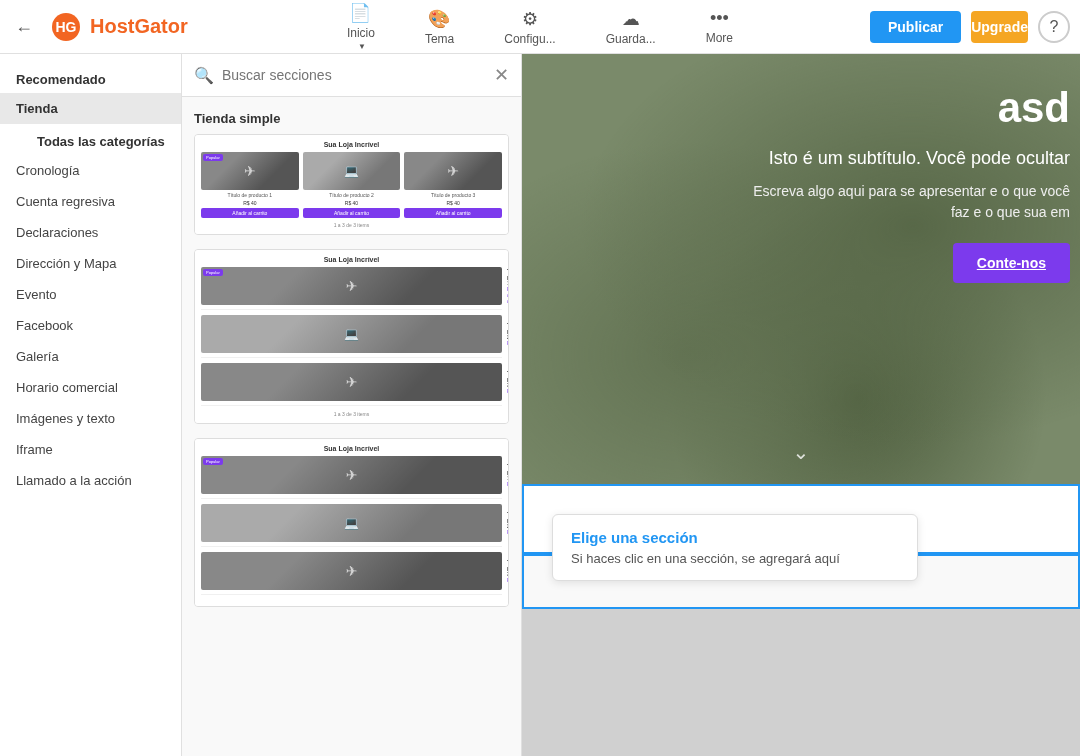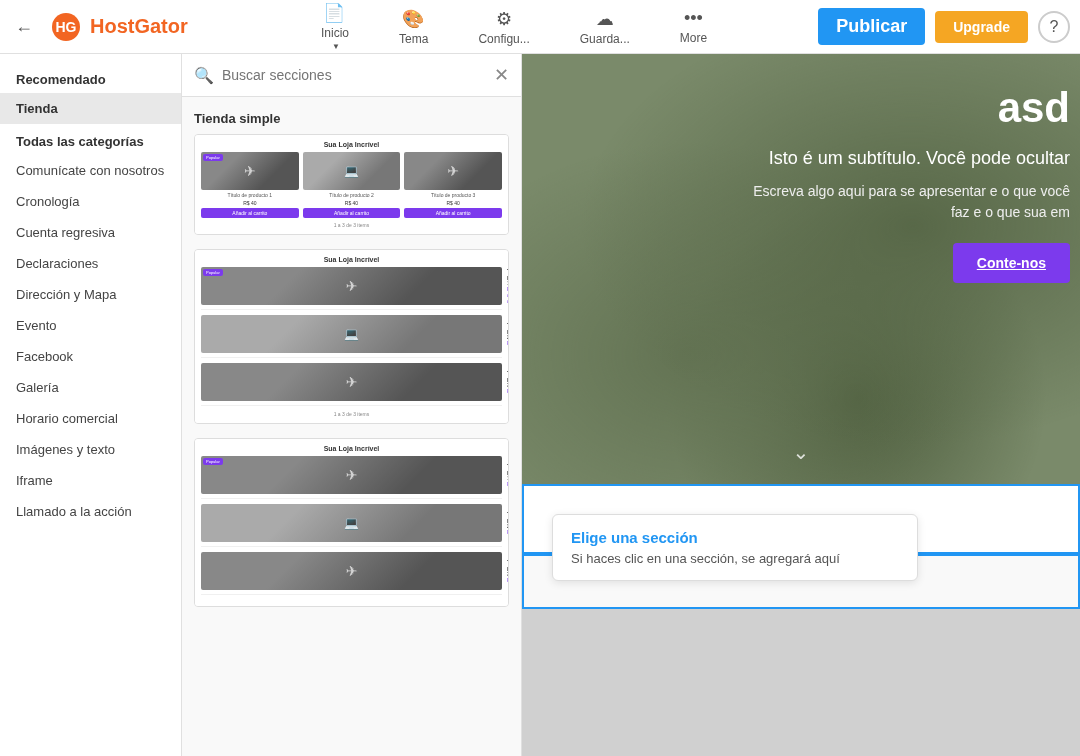--- a/index.html
+++ b/index.html
@@ -75,30 +75,30 @@
       gap: 10px;
       min-width: 200px;
       justify-content: flex-end;
     }
     .btn-publicar {
       background: #2196f3;
       color: #fff;
       border: none;
       border-radius: 4px;
       padding: 8px 18px;
-      font-size: 18px;
+      font-size: 14px;
       font-weight: bold;
       cursor: pointer;
     }
     .btn-upgrade {
       background: #f5a623;
       color: #fff;
       border: none;
       border-radius: 4px;
-      padding: 8px 18px;
+      padding: 8px 0;
       font-size: 14px;
       font-weight: bold;
       cursor: pointer;
     }
     .btn-help {
       background: none;
       border: 2px solid #ccc;
       border-radius: 50%;
       width: 32px;
       height: 32px;
@@ -137,20 +137,21 @@
       font-size: 13px;
       font-weight: bold;
       color: #333;
       cursor: pointer;
     }
     .sidebar-category-title {
       font-size: 13px;
       font-weight: bold;
       color: #333;
       padding: 10px 16px 6px;
+      margin-left: 21px;
     }
     .sidebar-item {
       padding: 8px 16px;
       font-size: 13px;
       color: #444;
       cursor: pointer;
     }
 
     
     .section-panel {
@@ -507,21 +508,20 @@
     <button class="btn-help">?</button>
   </div>
 </div>
 
 <div class="main-area">
 
   <div class="sidebar">
     <div class="sidebar-section-title">Recomendado</div>
     <div class="sidebar-active-item">Tienda</div>
     <div class="sidebar-category-title">Todas las categorías</div>
-    <div class="sidebar-item">Comunícate con nosotros</div>
     <div class="sidebar-item">Cronología</div>
     <div class="sidebar-item">Cuenta regresiva</div>
     <div class="sidebar-item">Declaraciones</div>
     <div class="sidebar-item">Dirección y Mapa</div>
     <div class="sidebar-item">Evento</div>
     <div class="sidebar-item">Facebook</div>
     <div class="sidebar-item">Galería</div>
     <div class="sidebar-item">Horario comercial</div>
     <div class="sidebar-item">Imágenes y texto</div>
     <div class="sidebar-item">Iframe</div>

